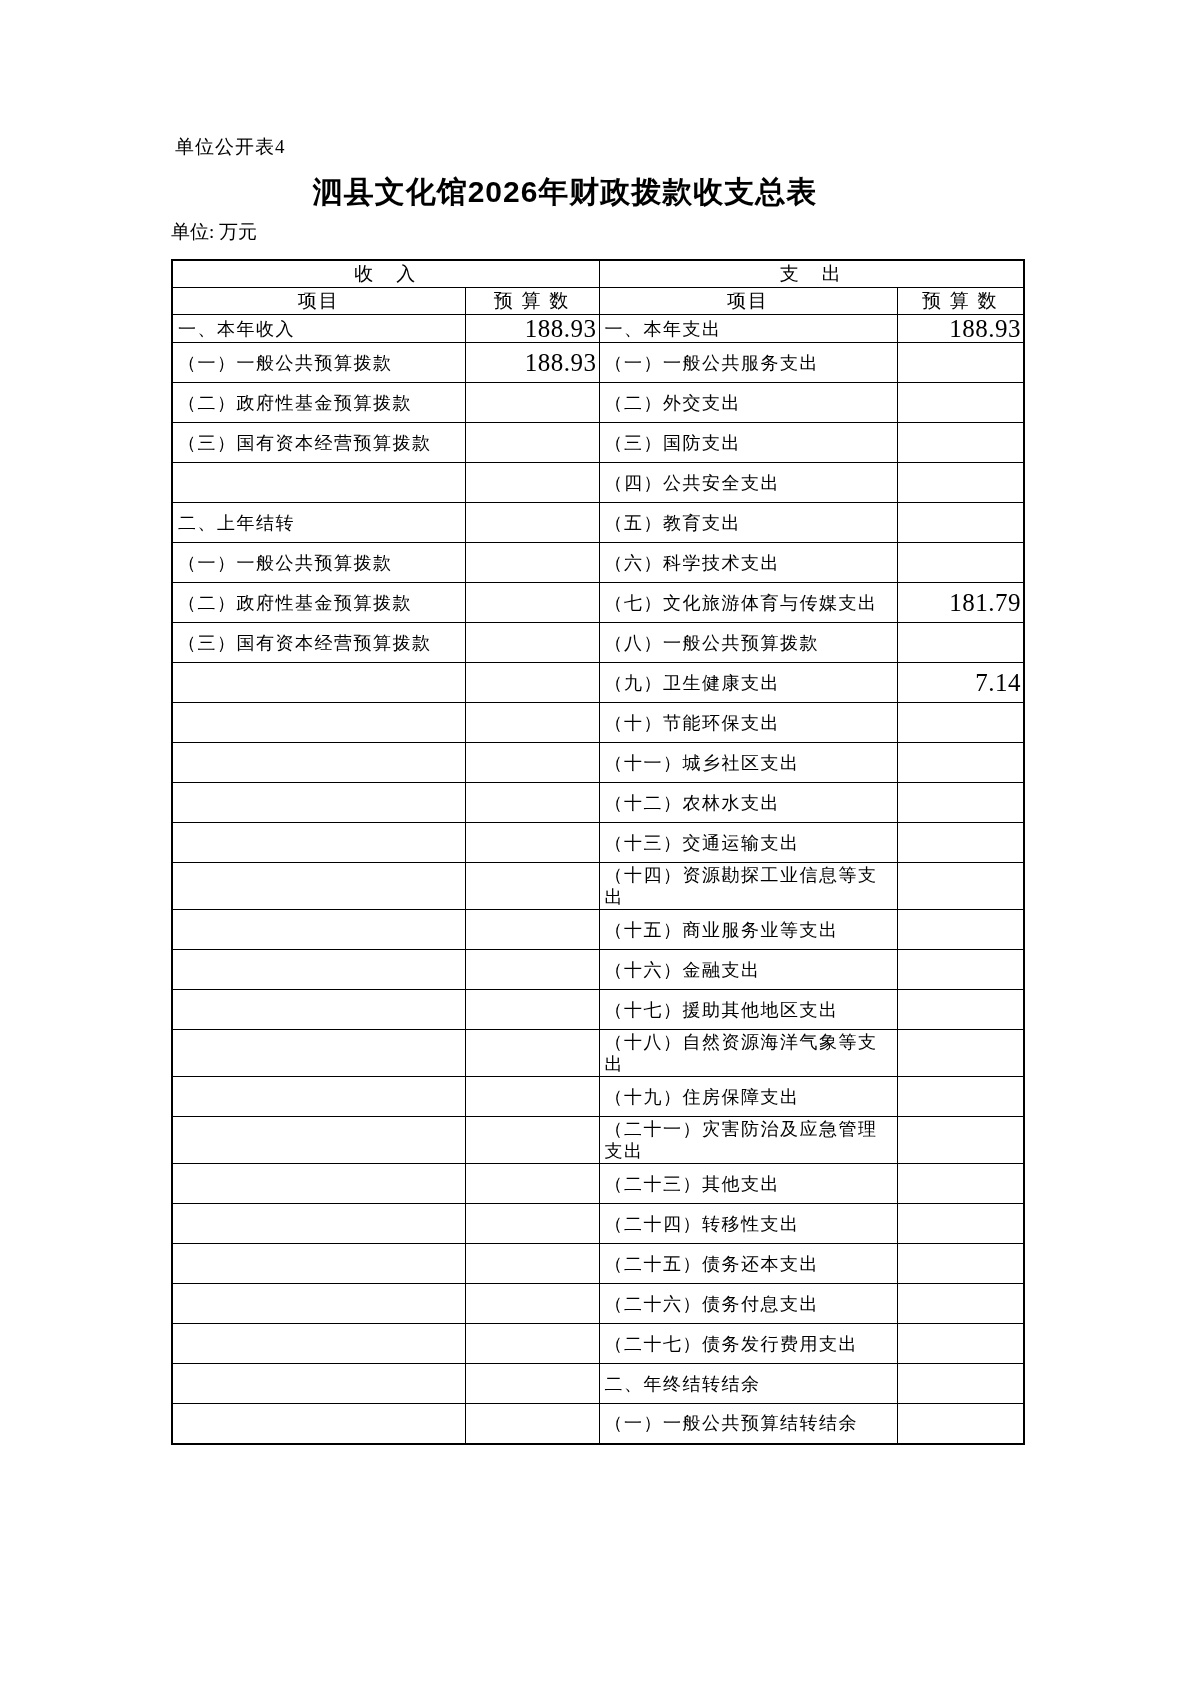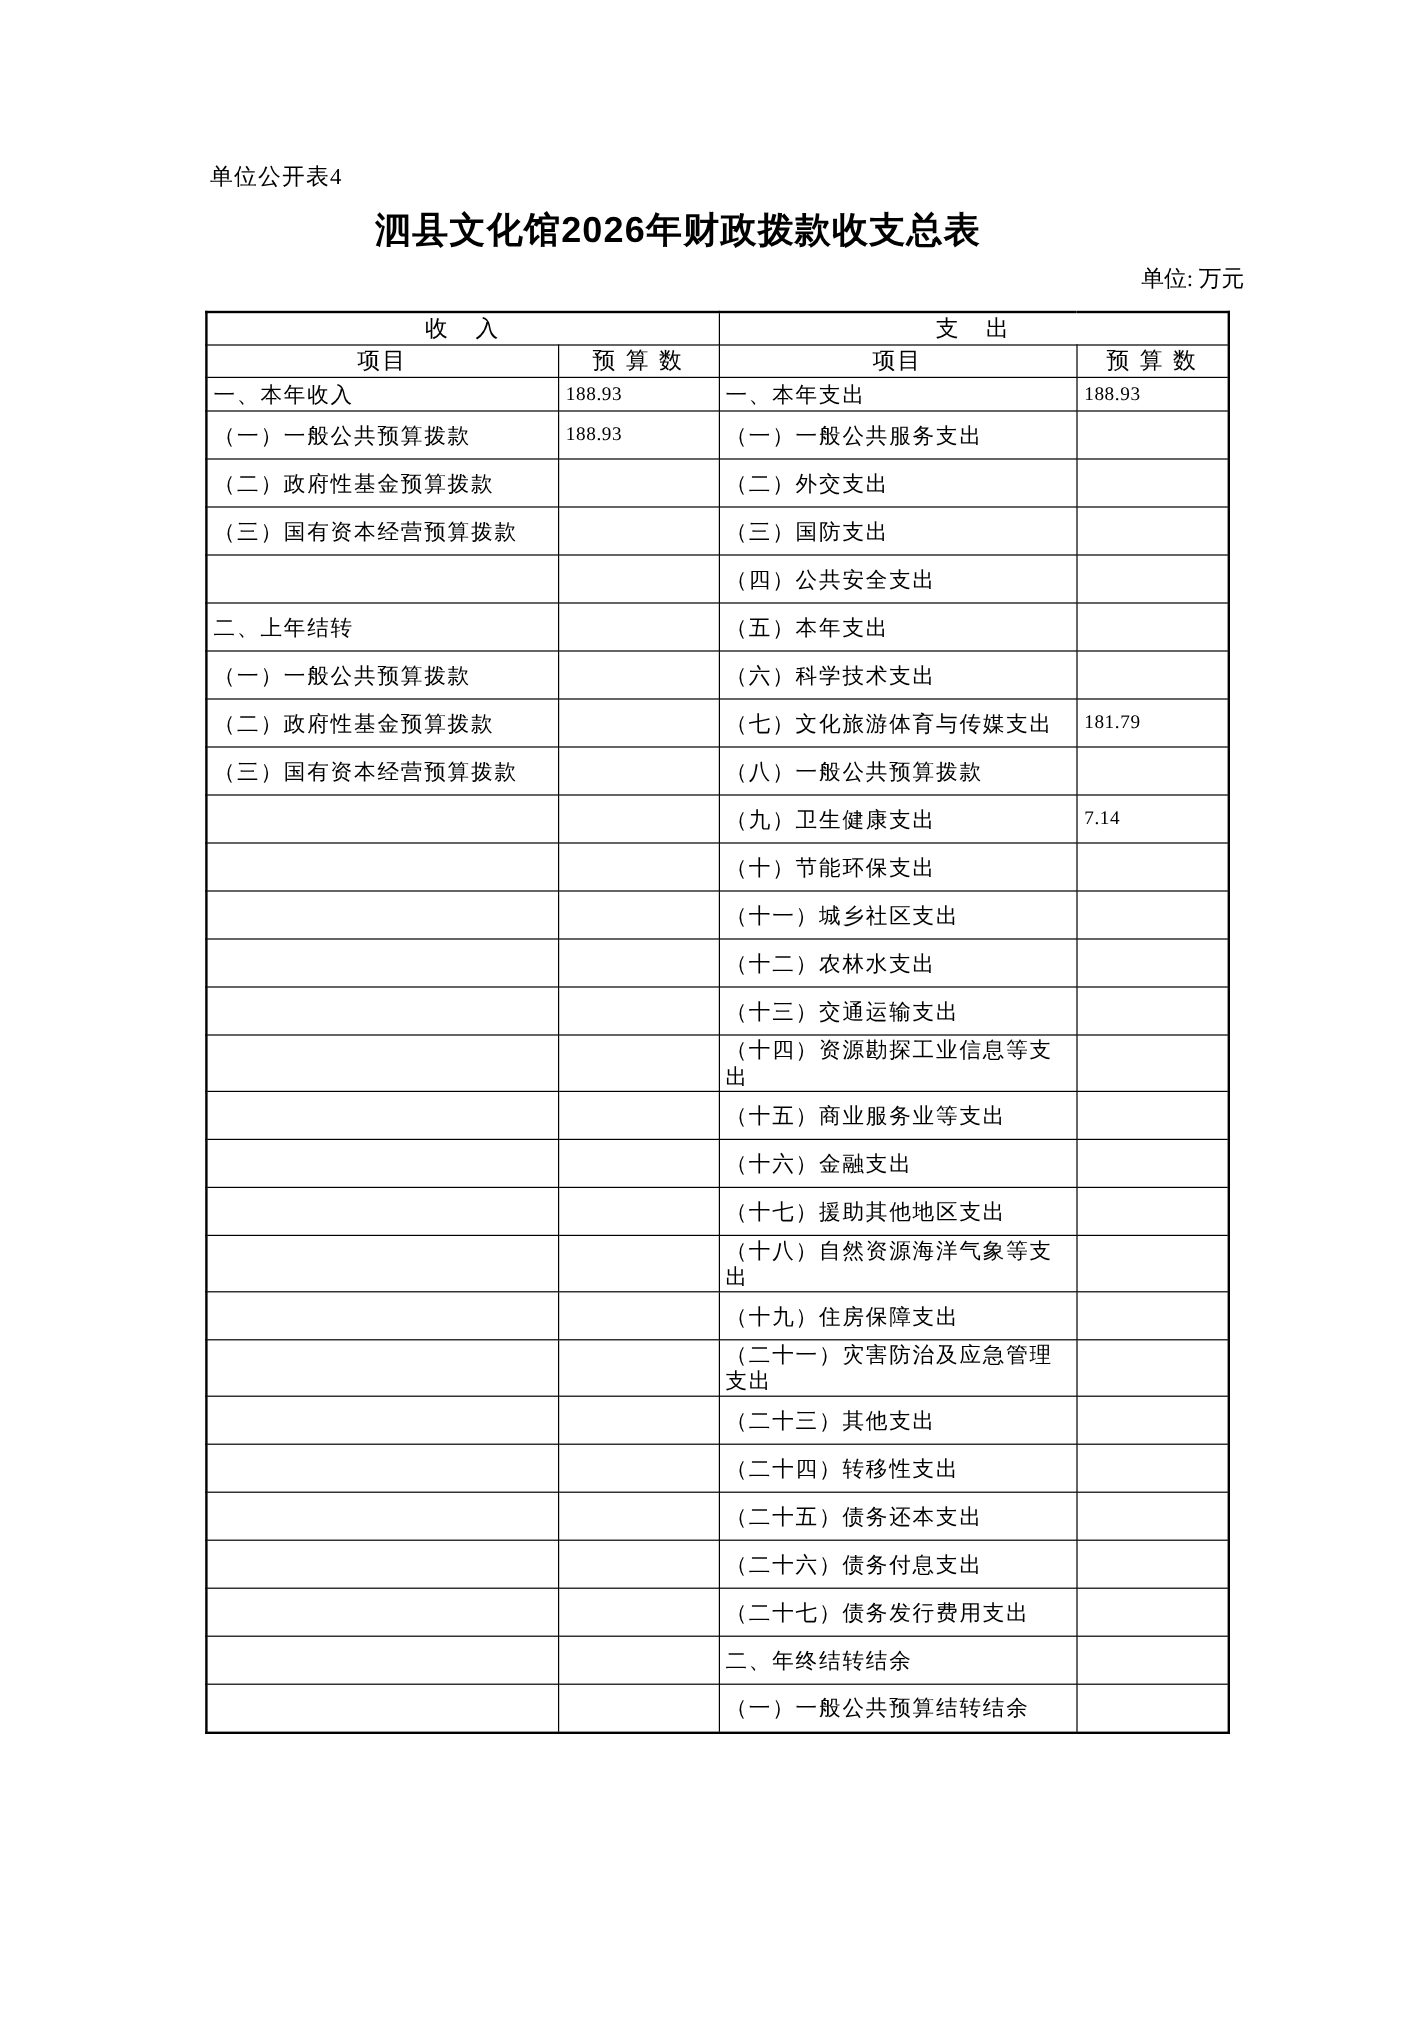--- a/index.html
+++ b/index.html
@@ -35,21 +35,21 @@
     font-weight: bold;
     font-family: "Liberation Sans", sans-serif;
     letter-spacing: 1px;
     white-space: pre;
   }
   .unit-note {
     position: absolute;
     left: 171px;
     top: 219px;
     width: 866px;
-    text-align: right;
+    text-align: left;
     font-size: 19px;
     white-space: pre;
   }
   table.budget-table {
     position: absolute;
     left: 171px;
     top: 259px;
     width: 852px;
     border-collapse: collapse;
     table-layout: fixed;
@@ -77,24 +77,24 @@
     vertical-align: middle;
     padding: 1px 4px 1px 5px;
     line-height: 22px;
   }
   tbody td.item {
     text-align: left;
     font-size: 18px;
     letter-spacing: 1.5px;
   }
   tbody td.num {
-    text-align: left;
-    font-size: 16px;
+    text-align: right;
+    font-size: 25px;
     letter-spacing: 0.5px;
-    padding-left: 6px;
+    padding-left: 20px;
     padding-right: 2px;
   }
 </style>
 </head>
 <body>
 
 <div class="page">
 
   <div class="sheet-label">单位公开表4</div>
 
@@ -148,21 +148,21 @@
         </tr>
         <tr>
           <td class="item"></td>
           <td class="num"></td>
           <td class="item">（四）公共安全支出</td>
           <td class="num"></td>
         </tr>
         <tr>
           <td class="item">二、上年结转</td>
           <td class="num"></td>
-          <td class="item">（五）本年支出</td>
+          <td class="item">（五）教育支出</td>
           <td class="num"></td>
         </tr>
         <tr>
           <td class="item">（一）一般公共预算拨款</td>
           <td class="num"></td>
           <td class="item">（六）科学技术支出</td>
           <td class="num"></td>
         </tr>
         <tr>
           <td class="item">（二）政府性基金预算拨款</td>

